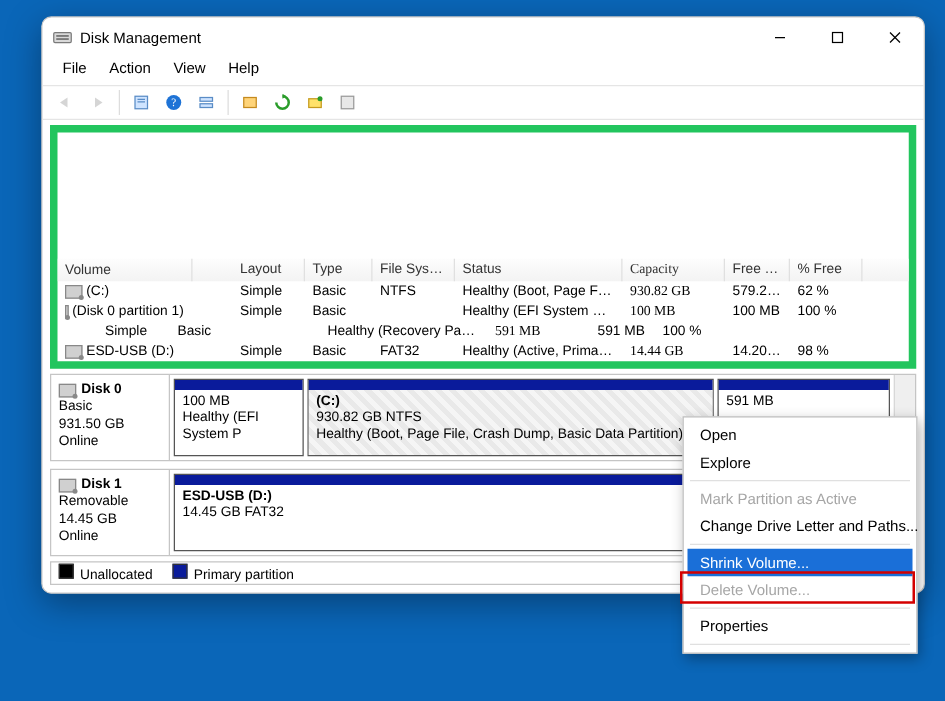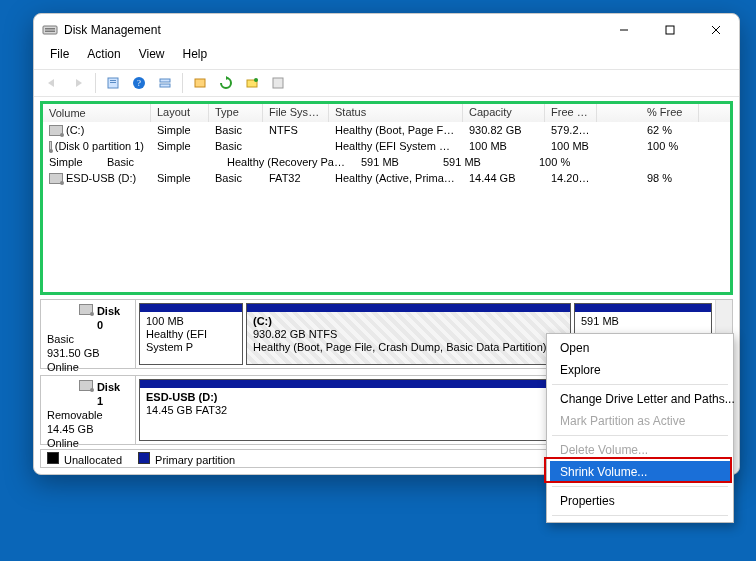--- a/index.html
+++ b/index.html
@@ -73,27 +73,28 @@
   .tb-btn {
     width: 22px; height: 22px;
     display:flex; align-items:center; justify-content:center;
     border: 1px solid transparent;
   }
   .tb-btn.disabled { opacity:0.35; }
   .tb-sep { width:1px; height:20px; background:#ddd; margin: 0 3px; }
 
   
   .vlist {
-    border: 3px solid #22c55e;
+    border: 6px solid #22c55e;
     margin: 4px 6px 2px 6px;
     height: 200px;
     overflow: hidden;
     display:flex;
     flex-direction: column;
     position: relative;
+    justify-content: flex-end;
   }
   .vlist-header {
     display:flex;
     height: 18px;
     background: linear-gradient(#fdfdfd,#f3f3f3);
     font-size: 11px;
     color:#333;
   }
   .vlist-header .col, .vrow .col {
     border-right: 1px solid #e0e0e0;
@@ -104,27 +105,27 @@
     box-sizing: border-box;
   }
   .vrow {
     display:flex;
     height: 16px;
     font-size: 11px;
     align-items:center;
   }
   .vrow .col { border-right-color: transparent; }
   .col-vol { width: 108px; padding-left: 4px; display:flex; align-items:center; gap:3px;}
-  .col-layout { width: 58px; }
+  .col-layout { width: 58px; margin-left: 32px; }
   .col-type { width: 54px; }
   .col-fs { width: 66px; }
   .col-status { width: 134px; }
-  .col-cap { width: 82px; }
+  .col-cap { width: 82px; font-family: Liberation Serif, serif; }
   .col-free { width: 52px; }
-  .col-pfree { width: 58px; margin-left: 44px; }
+  .col-pfree { width: 58px; }
   .disk-glyph{
     width:12px;height:9px; background:#d0d0d0; border:1px solid #888;
     display:inline-block; position:relative;
   }
   .disk-glyph::after{
     content:""; position:absolute; right:-2px; bottom:-2px;
     width:4px;height:4px; background:#888; border-radius:50%;
   }
 
   
@@ -146,21 +147,21 @@
     background:#efefef;
     border-left:1px solid #d8d8d8;
   }
   .gx-left {
     width: 82px;
     border-right: 1px solid #c5c5c5;
     padding: 4px 6px;
     font-size: 11px;
     line-height: 14px;
   }
-  .gx-left .dname{ font-weight:600; display:flex; align-items:flex-start; gap:4px;margin-left:32px;}
+  .gx-left .dname{ font-weight:600; display:flex; align-items:flex-end; gap:4px;}
   .gx-parts {
     flex:1;
     display:flex;
     padding: 3px;
     gap: 3px;
   }
   .part {
     border: 1px solid #555;
     display:flex;
     flex-direction:column;
@@ -446,22 +447,22 @@
   <div class="legend">
     <span><span class="swatch sw-un"></span><span>Unallocated</span></span>
     <span><span class="swatch sw-pr"></span><span>Primary partition</span></span>
   </div>
 </div>
 
 <div class="ctxmenu" id="ctx">
     <div class="ctx-item">Open</div>
     <div class="ctx-item">Explore</div>
     <div class="ctx-sep"></div>
+    <div class="ctx-item disabled">Mark Partition as Active</div>
     <div class="ctx-item">Change Drive Letter and Paths...</div>
-    <div class="ctx-item disabled">Mark Partition as Active</div>
     <div class="ctx-sep"></div>
+    <div class="ctx-item sel">Shrink Volume...</div>
     <div class="ctx-item disabled">Delete Volume...</div>
-    <div class="ctx-item sel">Shrink Volume...</div>
     <div class="ctx-sep"></div>
     <div class="ctx-item">Properties</div>
     <div class="ctx-sep"></div>
   </div>
 <div class="highlight-box"></div>
 
 </body></html>

